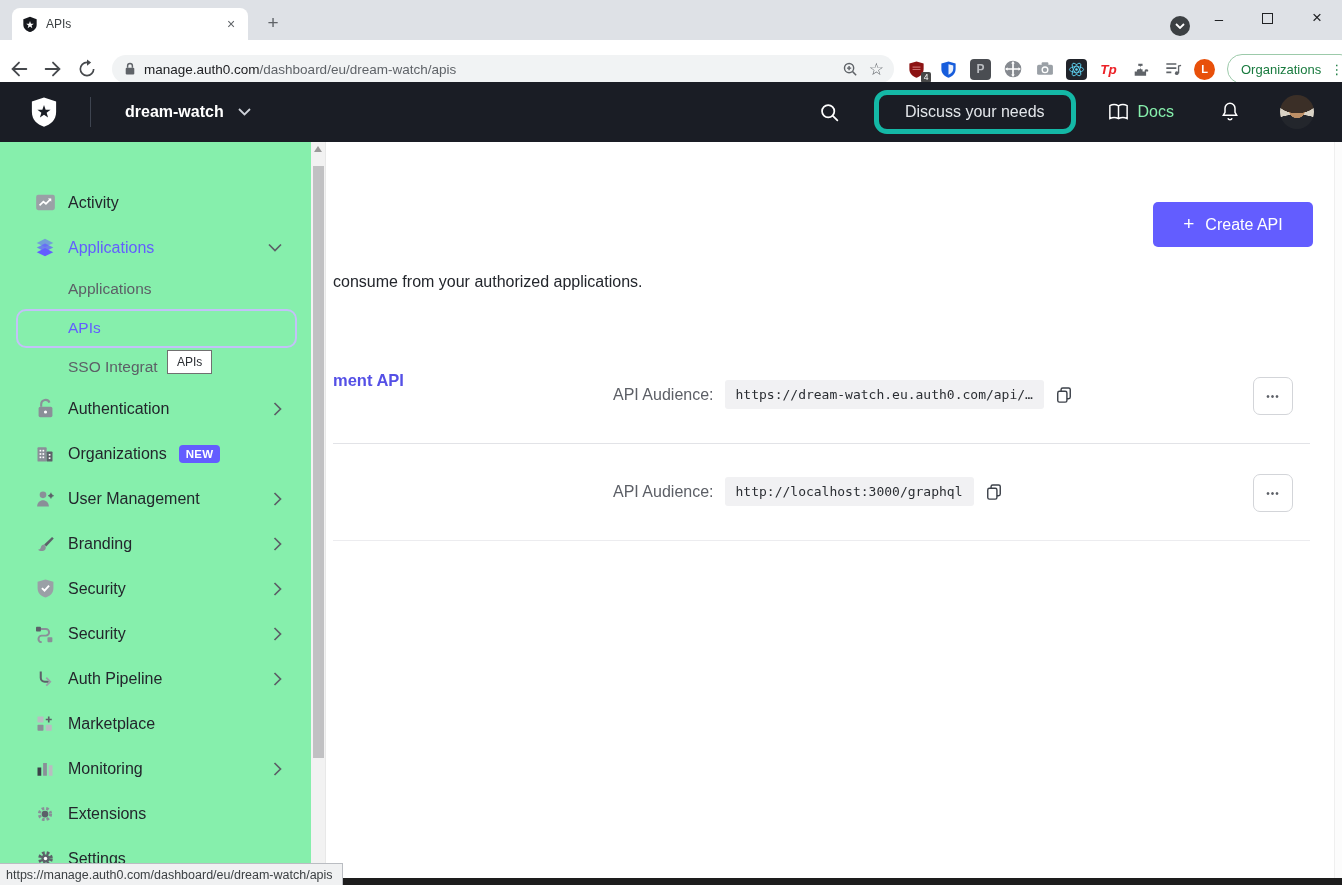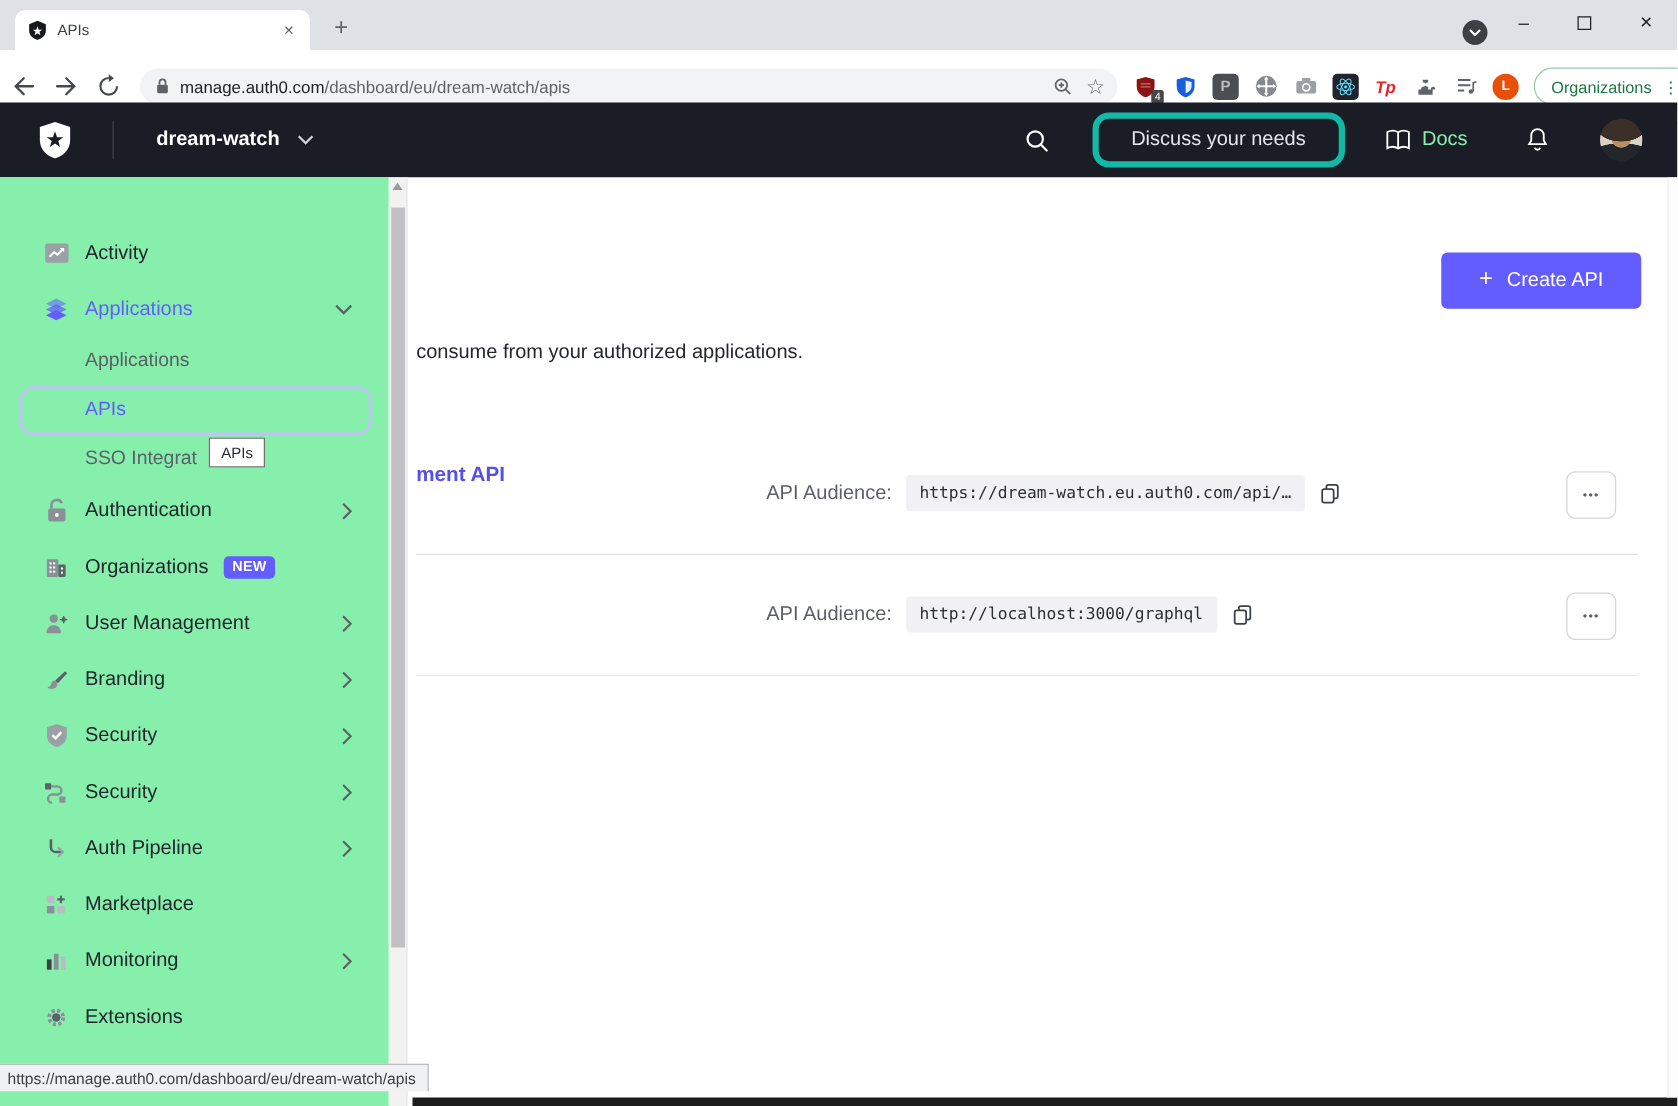--- a/index.html
+++ b/index.html
@@ -88,21 +88,21 @@
   
   .sb-track { position:absolute; left:311px; top:0; width:15px; height:743px; background:#f2f2f2; border-right:1px solid #e8e8e8; }
   .sb-arrow { position:absolute; left:3px; top:4px; width:0; height:0; border-left:4.5px solid transparent; border-right:4.5px solid transparent; border-bottom:6px solid #9b9b9b; }
   .sb-thumb { position:absolute; left:2px; top:24px; width:11px; height:592px; background:#c1c1c3; }
 
   
   .apis-tooltip { position:absolute; left:167px; top:208px; background:#fff; border:1px solid #707070; padding:4px 9px; font-size:12px; color:#2b2e33; }
 
   
   .bottom-strip { position:absolute; left:330px; bottom:0; right:0; height:7px; background:#1d1d1d; }
-  .status-tip { position:absolute; left:0; bottom:12px; height:22px; background:#f0f1f2; border-top:1px solid #babdc2; border-right:1px solid #babdc2; display:flex; align-items:center; padding:0 9px 0 6px; font-size:12.5px; color:#3c4043; }
+  .status-tip { position:absolute; left:0; bottom:0; height:22px; background:#f0f1f2; border-top:1px solid #babdc2; border-right:1px solid #babdc2; display:flex; align-items:center; padding:0 9px 0 6px; font-size:12.5px; color:#3c4043; }
 
   .right-edge { position:absolute; right:0; top:0; bottom:7px; width:8px; background:#fcfcfc; border-left:1px solid #efefef; }
 
   svg { display:block; }
 </style>
 </head>
 <body>
 
 <div class="screen">
 

